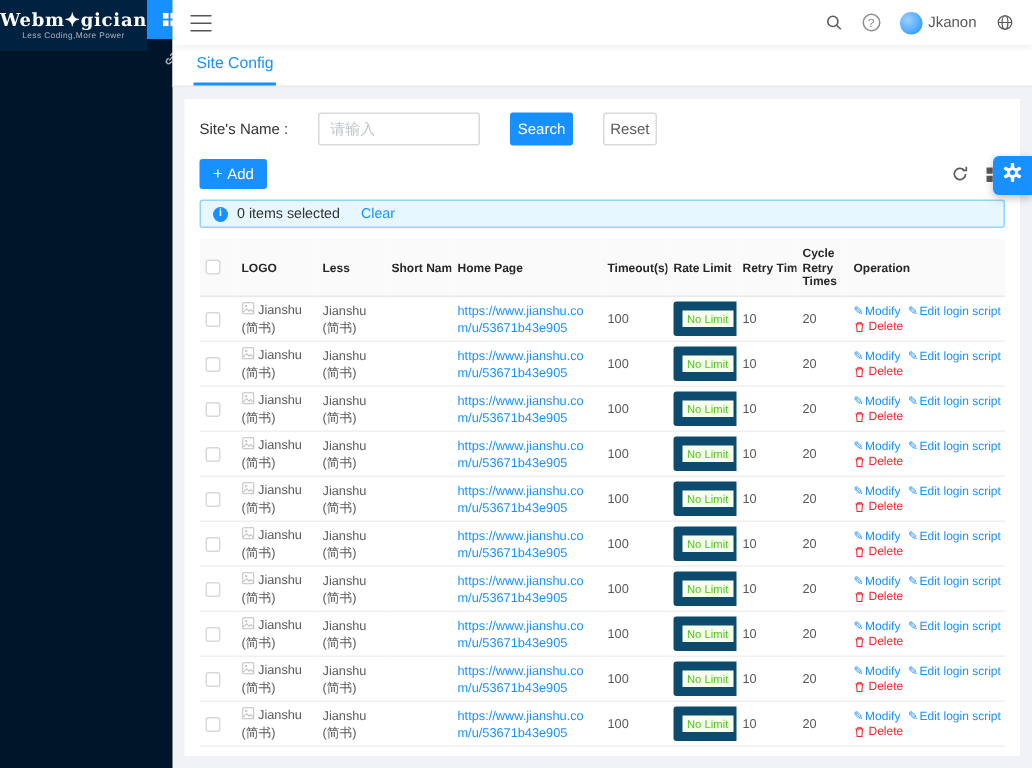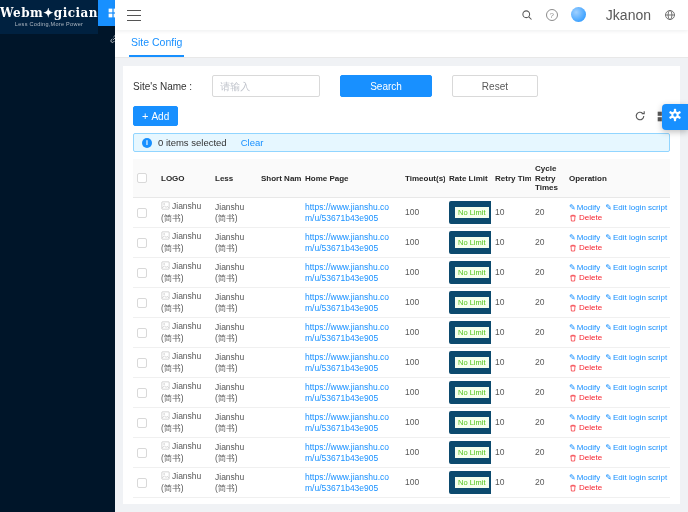--- a/index.html
+++ b/index.html
@@ -17,34 +17,34 @@
   .mi-icon{display:inline-flex;width:11px;justify-content:center}
 
   
   .main{flex:1;display:flex;flex-direction:column;min-width:0}
   .topbar{height:30px;background:#fff;display:flex;align-items:center;justify-content:space-between;padding:0 12px;box-shadow:0 1px 4px rgba(0,21,41,.08);position:relative;z-index:2}
   .hamburger{width:14px;height:11px;border-top:1.5px solid #555;border-bottom:1.5px solid #555;position:relative;display:inline-block;cursor:pointer}
   .hamburger i{position:absolute;left:0;right:0;top:4px;height:1.5px;background:#555}
   .topbar-right{display:flex;align-items:center;gap:13px}
   .icon-btn{display:inline-flex;align-items:center;cursor:pointer}
   .help{width:12px;height:12px;border:1px solid #8c8c8c;border-radius:50%;font-size:8px;color:#8c8c8c;display:inline-flex;align-items:center;justify-content:center;cursor:pointer}
-  .user{display:inline-flex;align-items:flex-start;gap:20px;font-size:14px;color:#595959;cursor:pointer}
+  .user{display:inline-flex;align-items:center;gap:4px;font-size:10px;color:#595959;cursor:pointer}
   .avatar{width:15px;height:15px;border-radius:50%;background:radial-gradient(circle at 35% 35%,#9fd0ff,#1890ff)}
 
   .tabbar{background:#fff;height:28px;border-bottom:1px solid #e8e8e8;padding:0 14px;display:flex;align-items:flex-end;gap:18px}
   .tab{font-size:10.5px;color:#1890ff;padding:0 2px 7px;border-bottom:2px solid #1890ff;cursor:pointer}
 
   .content{flex:1;padding:8px;overflow:hidden}
   .card{background:#fff;height:100%;padding:9px 10px 6px;display:flex;flex-direction:column;overflow:hidden}
 
   .filter-row{display:flex;align-items:center;gap:20px;margin-bottom:9px}
   .filter-row label{font-size:10px;color:#333}
   .text-input{width:108px;height:22px;border:1px solid #d9d9d9;border-radius:2px;padding:0 7px;font-size:10px;color:#333;font-family:"Liberation Sans",sans-serif;outline:none}
   .text-input::placeholder{color:#c0c4cc}
-  .btn{height:22px;padding:0 29px;border:1px solid #d9d9d9;background:#fff;border-radius:2px;font-size:10px;color:#595959;font-family:"Liberation Sans",sans-serif;cursor:pointer}
+  .btn{height:22px;padding:0 4px;border:1px solid #d9d9d9;background:#fff;border-radius:2px;font-size:10px;color:#595959;font-family:"Liberation Sans",sans-serif;cursor:pointer}
   .btn.primary{background:#1890ff;border-color:#1890ff;color:#fff}
   .btn.small{height:20px;padding:0 8px;display:inline-flex;align-items:center;gap:3px;font-size:10px}
   .plus{font-size:11px;line-height:1}
 
   .toolbar-row{display:flex;align-items:center;justify-content:space-between;margin-bottom:7px}
   .toolbar-icons{display:flex;gap:11px;align-items:center;padding-right:2px}
 
   .selection-bar{height:20px;background:#e6f7ff;border:1px solid #91d5ff;border-radius:2px;display:flex;align-items:center;gap:6px;padding:0 8px;font-size:9.5px;color:#333}
   .info-ico{width:10px;height:10px;background:#1890ff;color:#fff;border-radius:50%;font-size:7px;font-style:normal;display:inline-flex;align-items:center;justify-content:center;font-weight:bold}
   .clear{color:#1890ff;margin-left:8px;cursor:pointer;text-decoration:none;font-size:9.5px}

